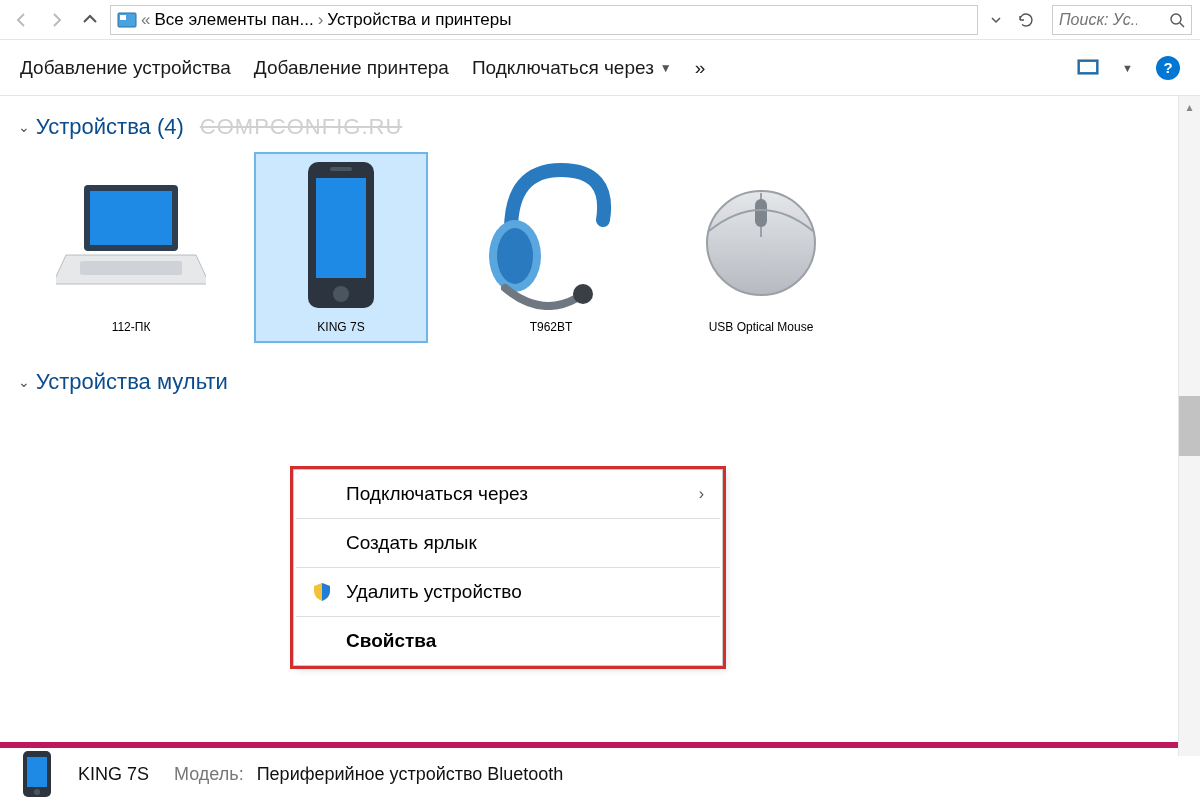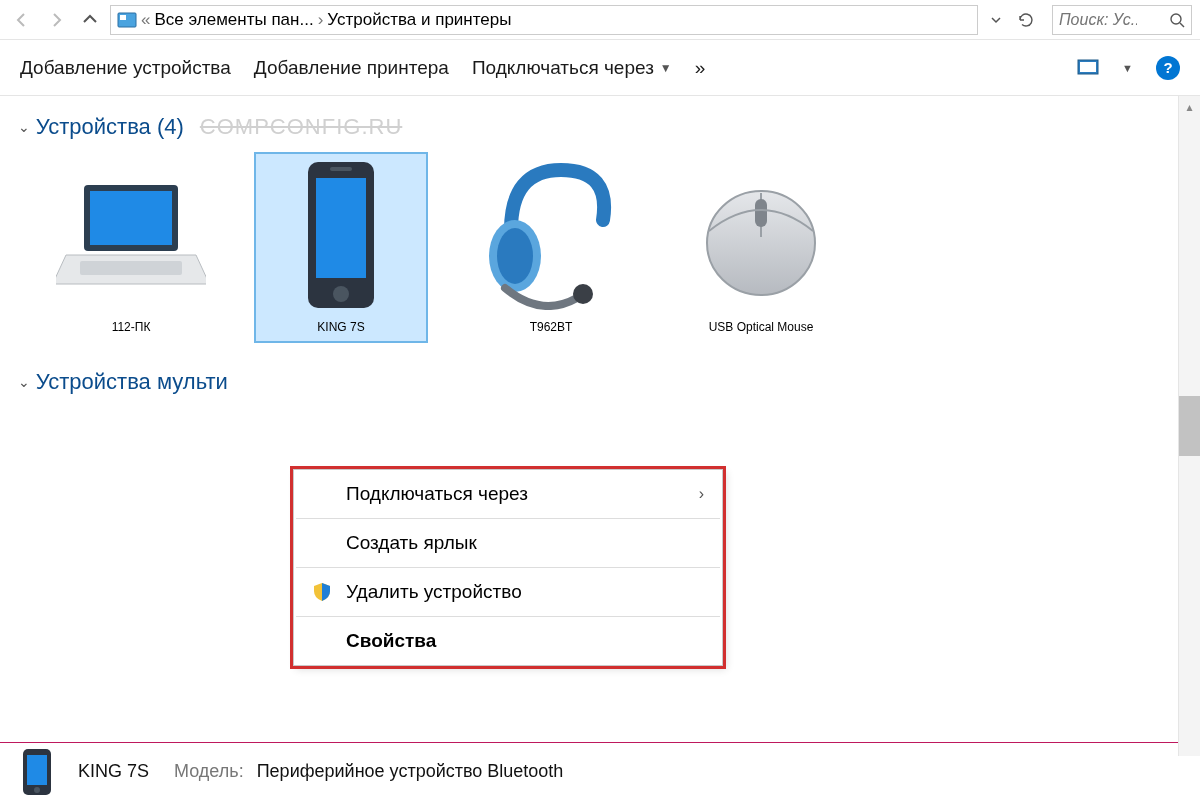--- a/index.html
+++ b/index.html
@@ -38,21 +38,21 @@
 .context-menu .item { height: 48px; display: flex; align-items: center; padding: 0 22px 0 52px; font-size: 19px; position: relative; cursor: pointer; }
 .context-menu .item.bold { font-weight: 600; }
 .context-menu hr { border: none; border-top: 1px solid #ddd; margin: 0 2px; }
 .context-menu .submenu-arrow { position: absolute; right: 18px; font-size: 16px; color: #555; }
 .context-menu .shield { position: absolute; left: 18px; width: 20px; height: 20px; }
 
 .scrollbar { position: absolute; right: 0; top: 96px; width: 22px; height: 660px; background: #f4f4f4; border-left: 1px solid #e5e5e5; }
 .scrollbar .up, .scrollbar .down { height: 22px; display: flex; align-items: center; justify-content: center; color: #888; font-size: 12px; }
 .scrollbar .thumb { position: absolute; top: 300px; width: 100%; height: 60px; background: #c2c2c2; }
 
-.statusbar { position: absolute; left: 0; right: 22px; bottom: 0; height: 58px; border-top: 1px solid #be185d; display: flex; align-items: center; padding: 0 10px; gap: 14px; font-size: 18px; color: #111; overflow: hidden; }
+.statusbar { position: absolute; left: 0; right: 22px; bottom: 0; height: 58px; border-top: 6px solid #be185d; display: flex; align-items: center; padding: 0 10px; gap: 14px; font-size: 18px; color: #111; overflow: hidden; }
 .statusbar .thumb { width: 54px; height: 46px; display: flex; align-items: center; justify-content: center; }
 .statusbar .meta .label { color: #777; }
 
 
 svg { display: block; }
 </style>
 </head>
 <body>
 
 <div class="addressbar">

